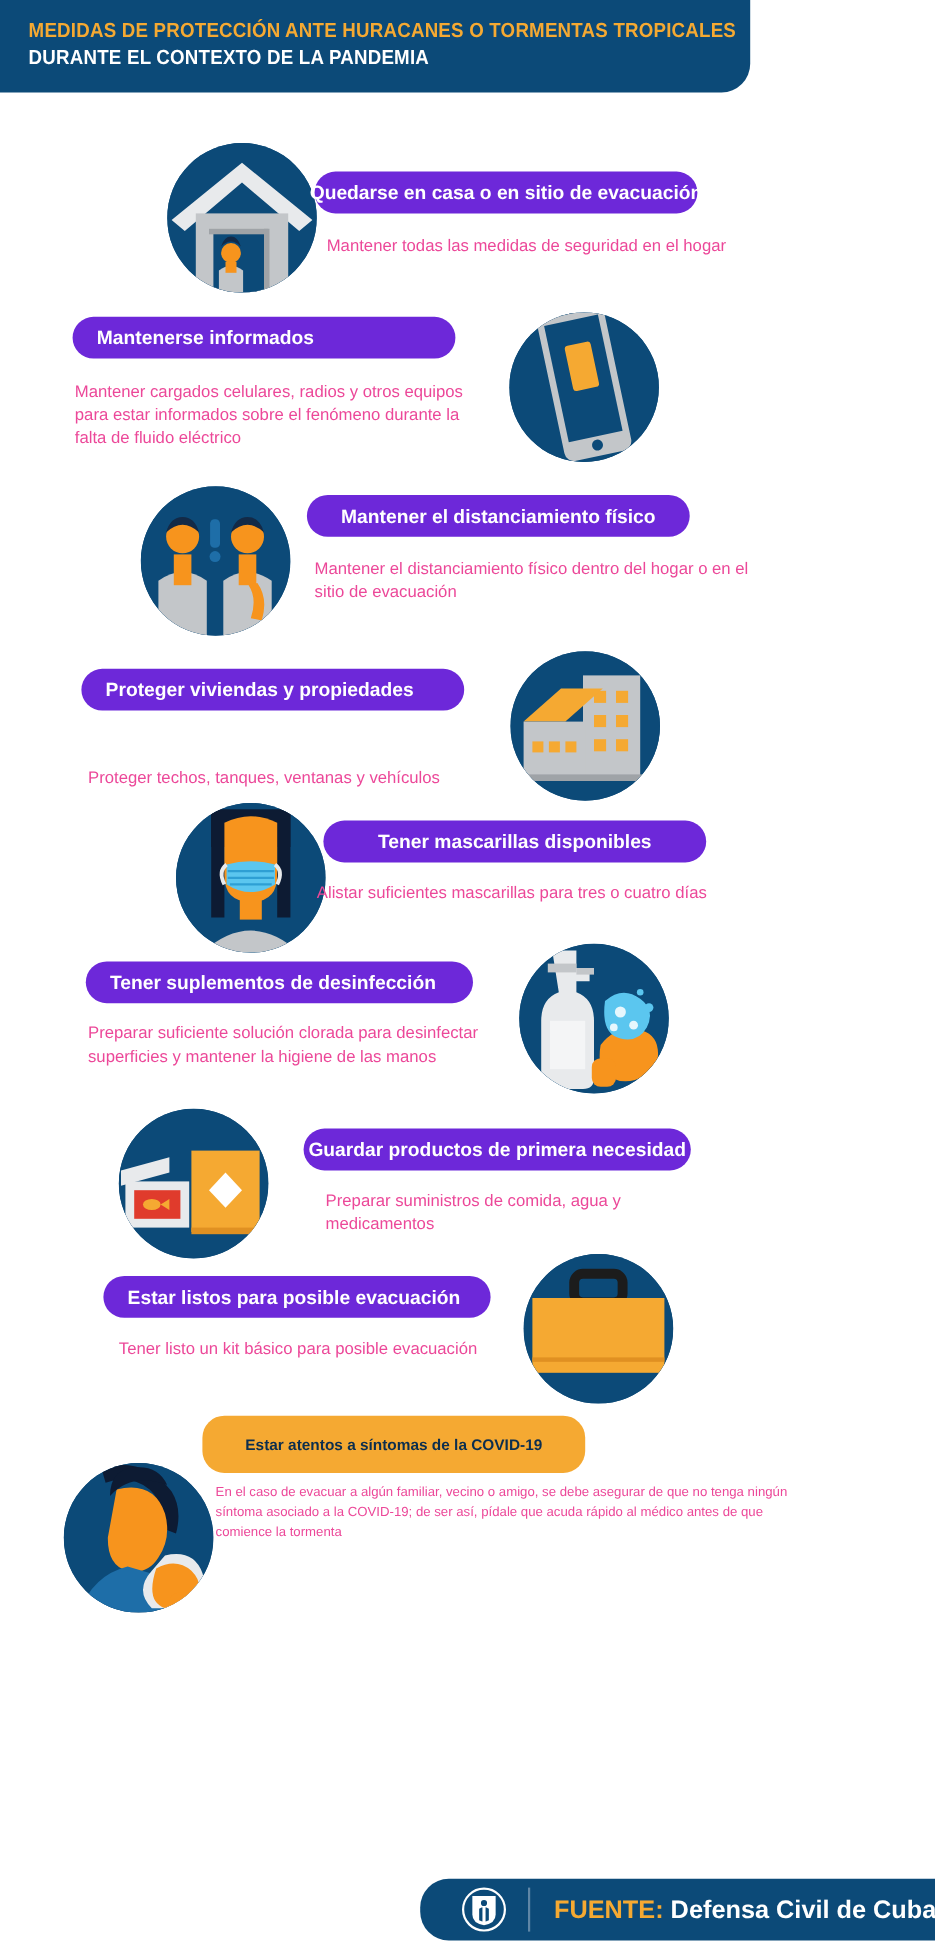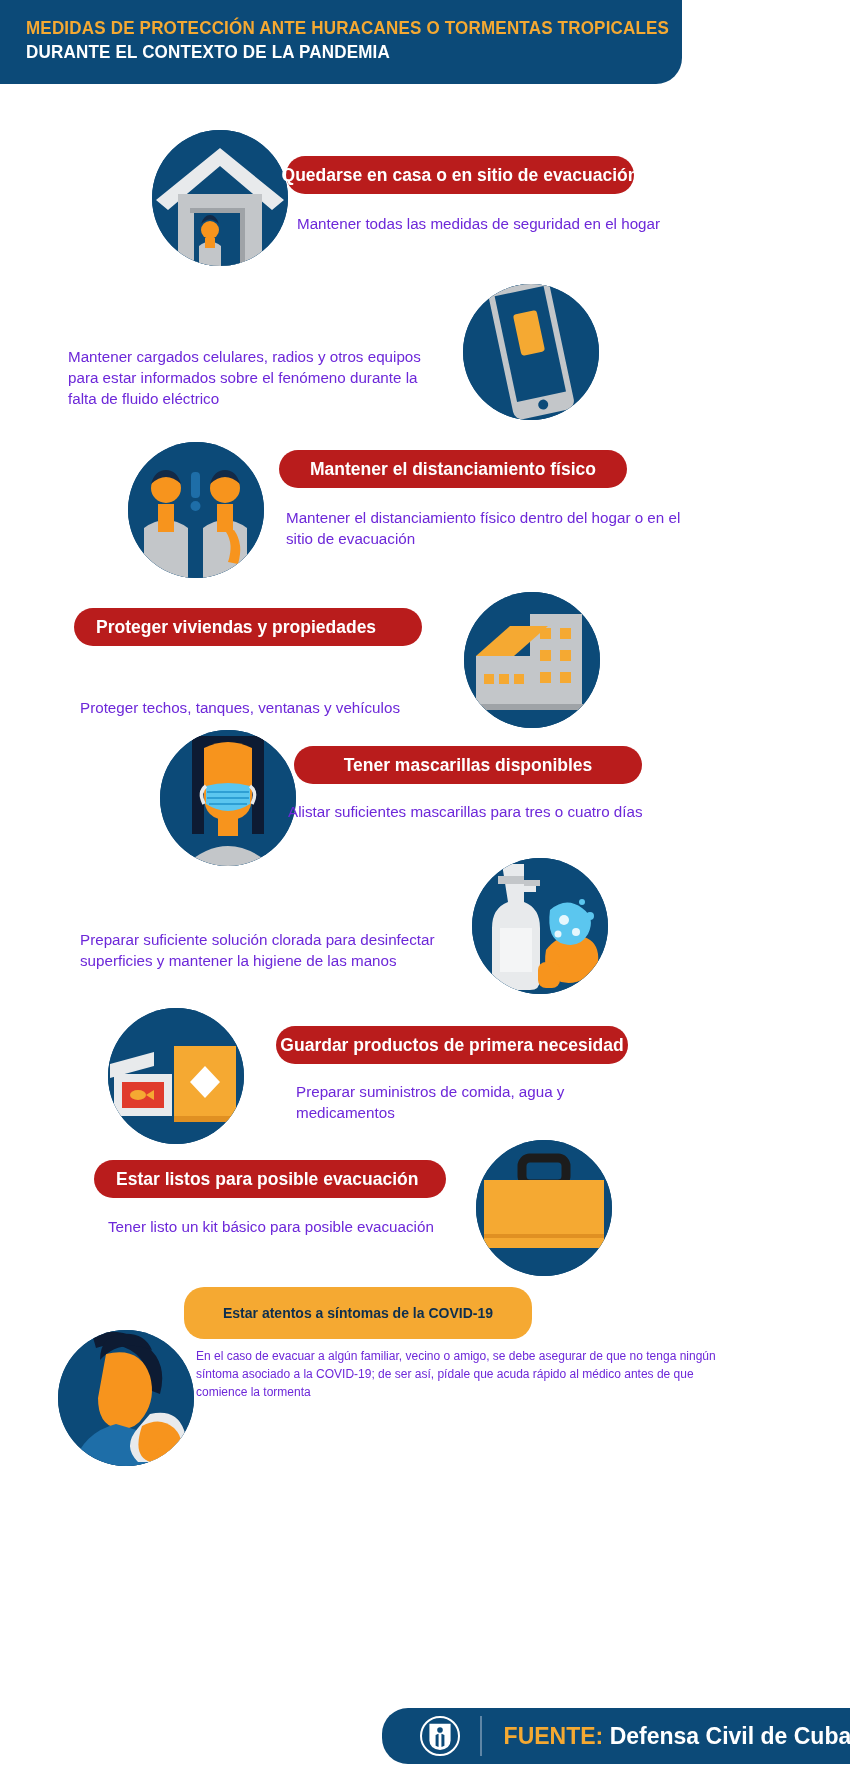--- a/index.html
+++ b/index.html
@@ -45,41 +45,41 @@
     font-weight: bold;
     letter-spacing: 0.2px;
     line-height: 1.32;
     transform: scaleX(0.92);
     transform-origin: left center;
     white-space: nowrap;
   }
 
   .pill {
     position: absolute;
-    background: #b91c1c;
+    background: #6d28d9;
     border-radius: 22px;
     height: 38px;
     display: flex;
     align-items: center;
     color: #ffffff;
     font-size: 17.5px;
     font-weight: 600;
     white-space: nowrap;
   }
   .pill.orange {
     background: #f5a932;
     color: #0c2e4e;
     font-weight: bold;
   }
   .pill.align-left { padding-left: 22px; justify-content: flex-start; }
   .pill.align-center { justify-content: center; }
 
   .desc {
     position: absolute;
-    color: #6d28d9;
+    color: #ec4899;
     font-size: 15.2px;
     line-height: 1.38;
     font-weight: 500;
   }
 
   .circle {
     position: absolute;
     border-radius: 50%;
     background: #0c4a78;
     overflow: hidden;
@@ -155,20 +155,23 @@
       <rect x="0" y="0" width="136" height="136" fill="#0c4a78"></rect>
       <g transform="rotate(-12 68 68)">
         <rect x="38" y="-8" width="62" height="140" rx="9" fill="#c3c6c9"></rect>
         <rect x="44" y="6" width="50" height="108" fill="#0c4a78"></rect>
         <rect x="58" y="28" width="24" height="42" rx="3" fill="#f5a932"></rect>
         <circle cx="69" cy="122" r="5" fill="#0c4a78"></circle>
         <rect x="60" y="-3" width="18" height="3" rx="1.5" fill="#0c4a78"></rect>
       </g>
     </svg>
   </div>
+  <div class="pill align-left" style="left:66px; top:288px; width:348px;">
+    <span>Mantenerse informados</span>
+  </div>
   <div class="desc" style="left:68px; top:347px; width:375px;">Mantener cargados celulares, radios y otros equipos para estar informados  sobre el fenómeno durante la falta de fluido eléctrico</div>
 
   <div class="circle" style="left:128px; top:442px; width:136px; height:136px;">
     <svg viewBox="0 0 136 136" width="136" height="136">
       <rect x="0" y="0" width="136" height="136" fill="#0c4a78"></rect>
 
       <circle cx="38" cy="46" r="15" fill="#f7941d"></circle>
       <path d="M23 42 q15 -14 30 0 q-4 -14 -15 -14 q-11 0 -15 14 z" fill="#132a47"></path>
       <path d="M16 86 q22 -16 44 0 l0 50 l-44 0 z" fill="#c3c6c9"></path>
       <rect x="30" y="62" width="16" height="28" fill="#f7941d"></rect>
@@ -254,20 +257,23 @@
       <path d="M74 92 q14 -18 34 -14 q16 3 18 18 q2 16 -12 24 q-16 9 -30 2 q-14 -7 -10 -30 z" fill="#f7941d"></path>
       <rect x="66" y="104" width="22" height="26" rx="8" fill="#f7941d"></rect>
 
       <path d="M78 52 q16 -14 32 -2 q14 10 6 26 q-8 14 -24 10 q-18 -4 -14 -34 z" fill="#5bc6ef"></path>
       <circle cx="92" cy="62" r="5" fill="#ffffff" opacity="0.85"></circle>
       <circle cx="104" cy="74" r="4" fill="#ffffff" opacity="0.85"></circle>
       <circle cx="86" cy="76" r="3.5" fill="#ffffff" opacity="0.85"></circle>
       <circle cx="118" cy="58" r="4" fill="#5bc6ef"></circle>
       <circle cx="110" cy="44" r="3" fill="#5bc6ef"></circle>
     </svg>
+  </div>
+  <div class="pill align-left" style="left:78px; top:874px; width:352px;">
+    <span>Tener suplementos de desinfección</span>
   </div>
   <div class="desc" style="left:80px; top:930px; width:388px;">Preparar suficiente solución clorada para desinfectar superficies y mantener la higiene de las manos</div>
 
   <div class="circle" style="left:108px; top:1008px; width:136px; height:136px;">
     <svg viewBox="0 0 136 136" width="136" height="136">
       <rect x="0" y="0" width="136" height="136" fill="#0c4a78"></rect>
 
       <polygon points="2,56 46,44 46,58 2,70" fill="#e8eaec"></polygon>
 
       <rect x="6" y="66" width="58" height="42" fill="#e8eaec"></rect>

